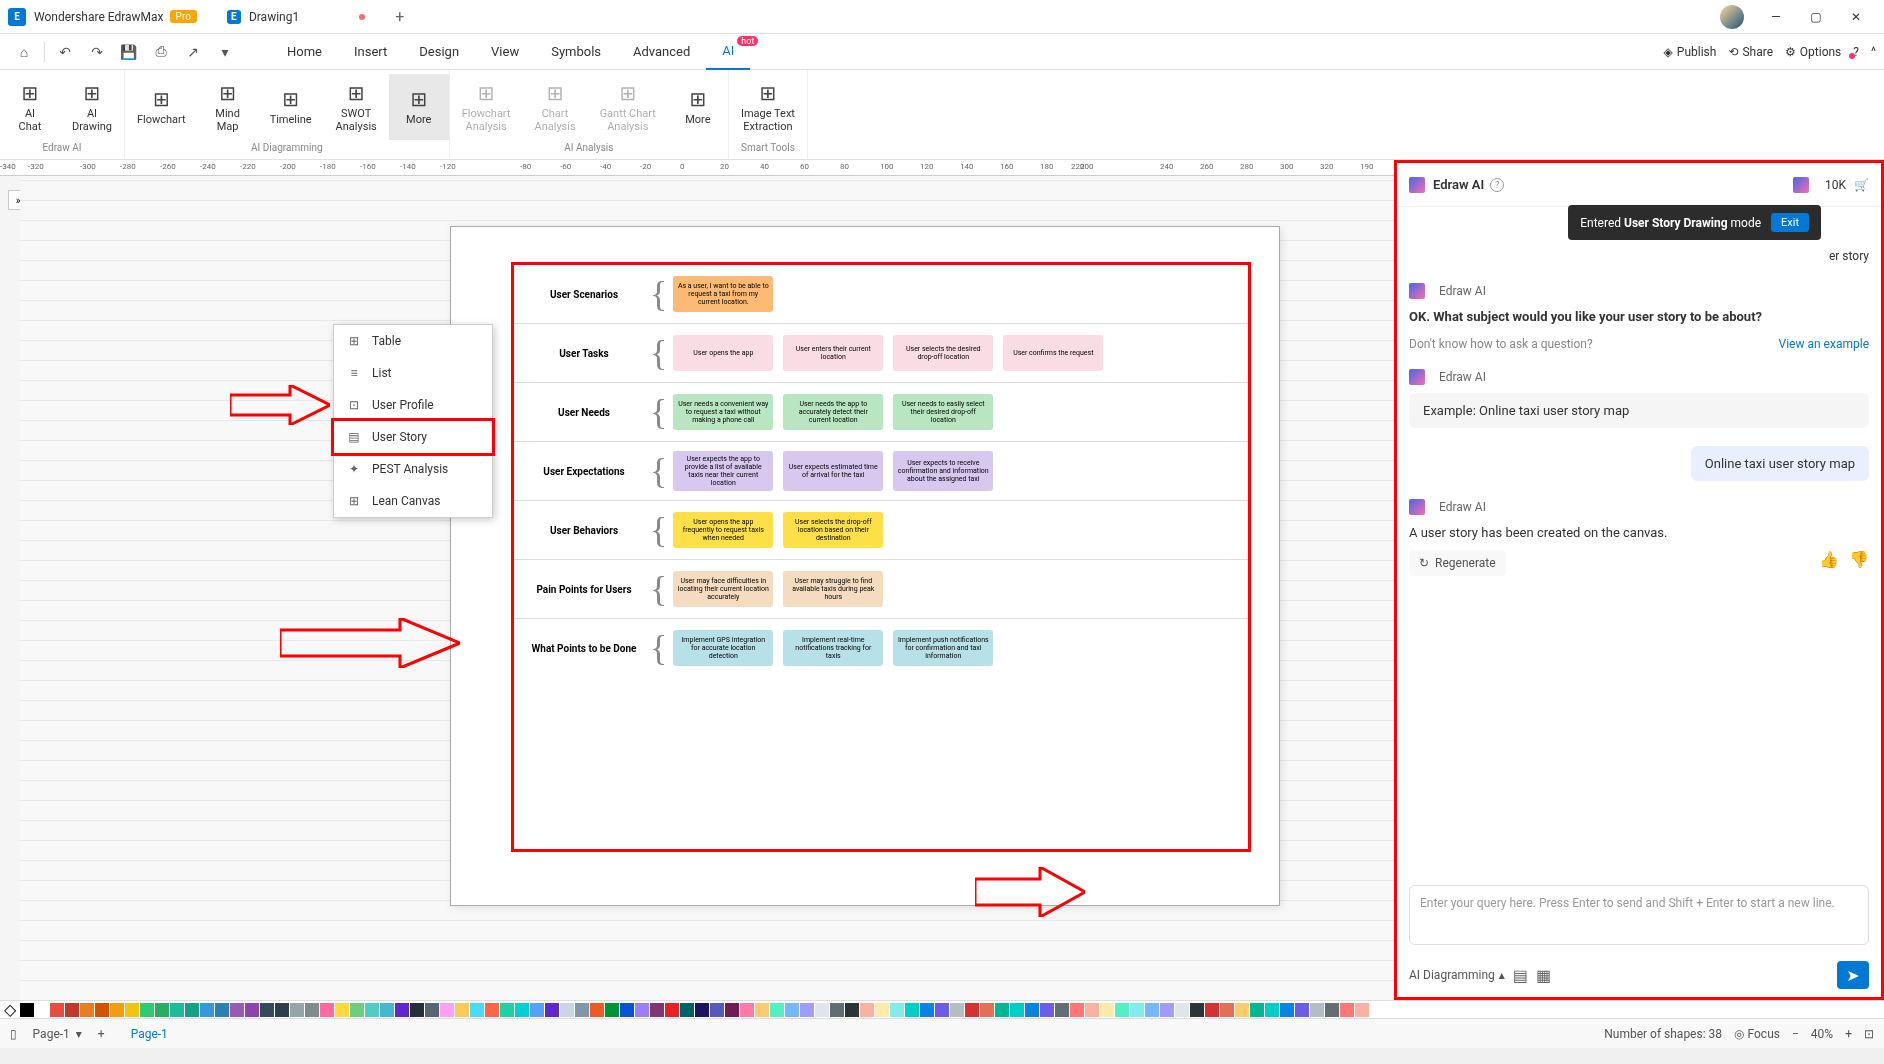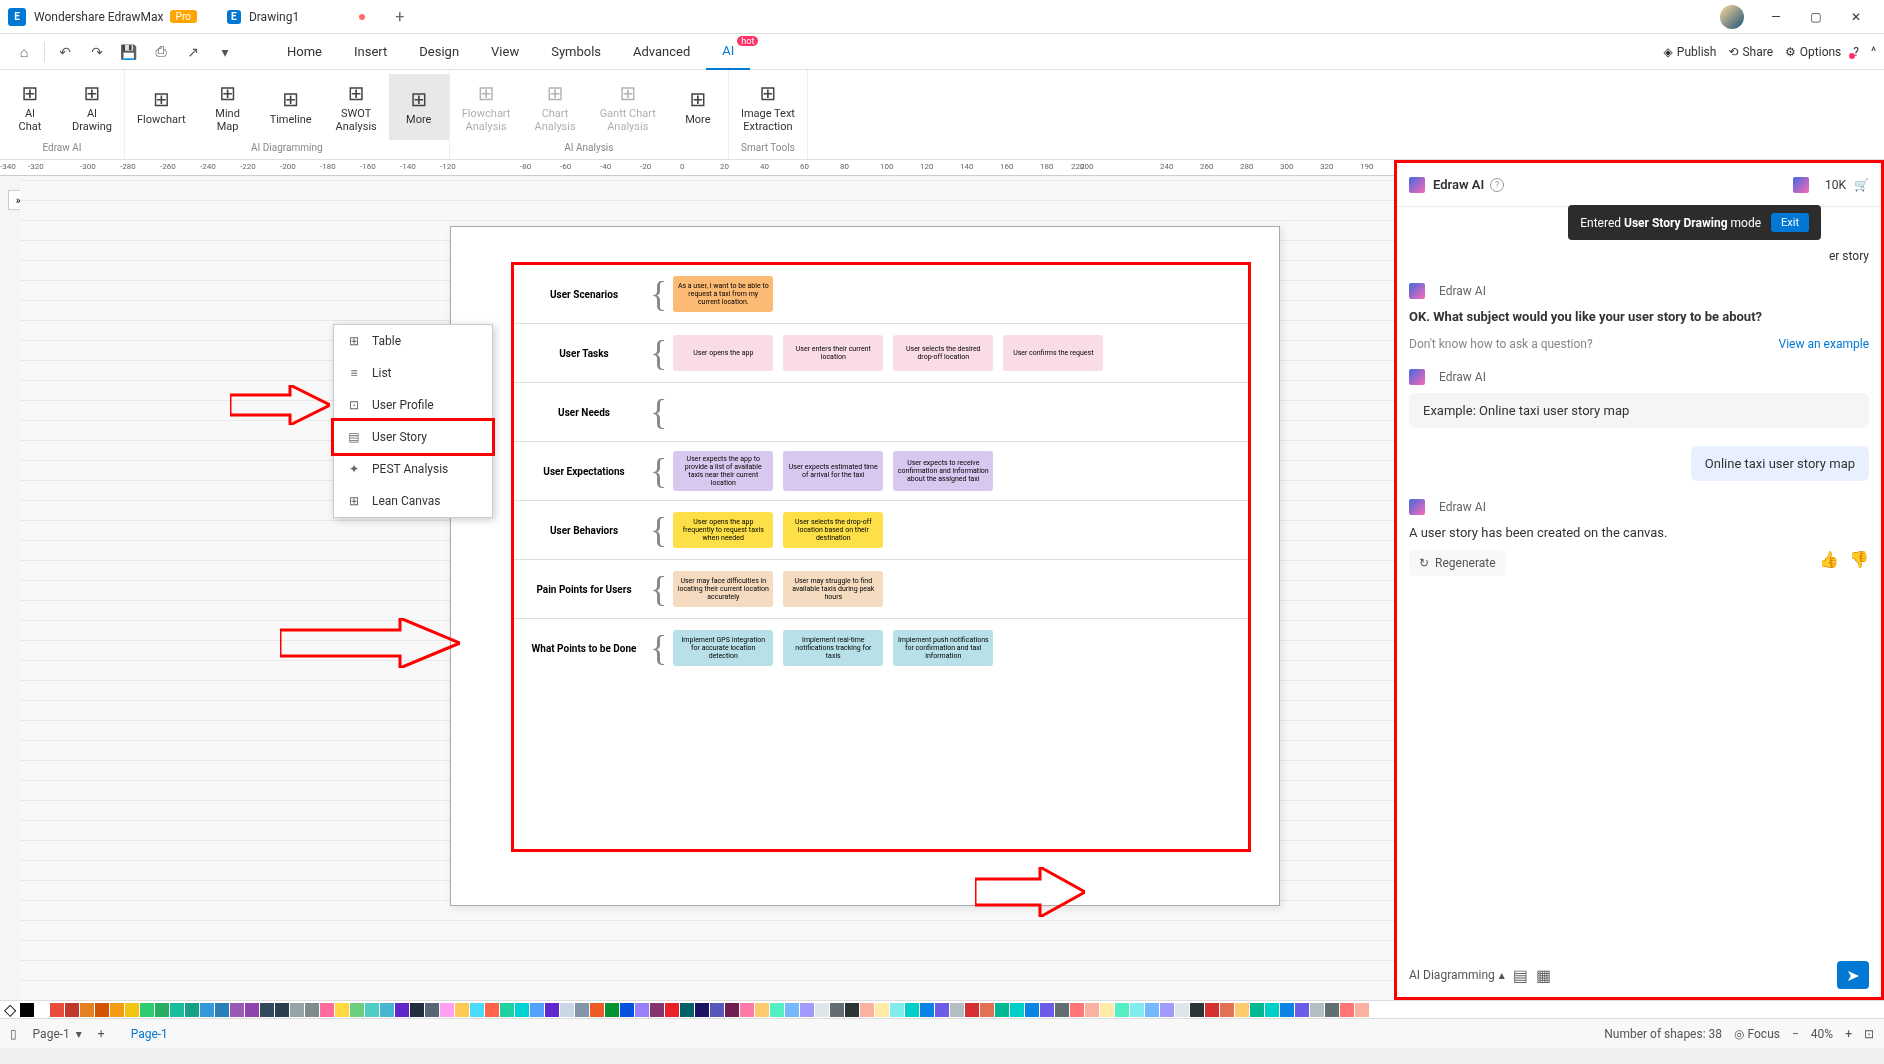--- a/index.html
+++ b/index.html
@@ -281,20 +281,25 @@
               <div class="cards">
                 <div class="card c-lpink">User opens the app</div>
                 <div class="card c-lpink">User enters their current location</div>
                 <div class="card c-lpink">User selects the desired drop-off location</div>
                 <div class="card c-lpink">User confirms the request</div>
               </div>
             </div>
             <div class="story-row">
               <div class="row-label">User Needs</div>
               <div class="bracket">{</div>
+              <div class="cards">
+                <div class="card c-green">User needs a convenient way to request a taxi without making a phone call</div>
+                <div class="card c-green">User needs the app to accurately detect their current location</div>
+                <div class="card c-green">User needs to easily select their desired drop-off location</div>
+              </div>
             </div>
             <div class="story-row">
               <div class="row-label">User Expectations</div>
               <div class="bracket">{</div>
               <div class="cards">
                 <div class="card c-purple">User expects the app to provide a list of available taxis near their current location</div>
                 <div class="card c-purple">User expects estimated time of arrival for the taxi</div>
                 <div class="card c-purple">User expects to receive confirmation and information about the assigned taxi</div>
               </div>
             </div>
@@ -420,20 +425,21 @@
               <span>↻</span>
               <span>Regenerate</span>
             </div>
           <div class="thumbs">
             <span>👍</span>
             <span>👎</span>
           </div>
         </div>
       </div>
     </div>
+    <div class="ai-input">Enter your query here. Press Enter to send and Shift + Enter to start a new line.</div>
     <div class="ai-footer">
       <div class="ai-mode">
           <span>AI Diagramming</span> 
           <span>▴</span>
         </div>
       <span style="font-size:16px;color:#666">▤</span>
       <span style="font-size:16px;color:#666">▦</span>
       <div class="send-btn">➤</div>
     </div>
   </div>

